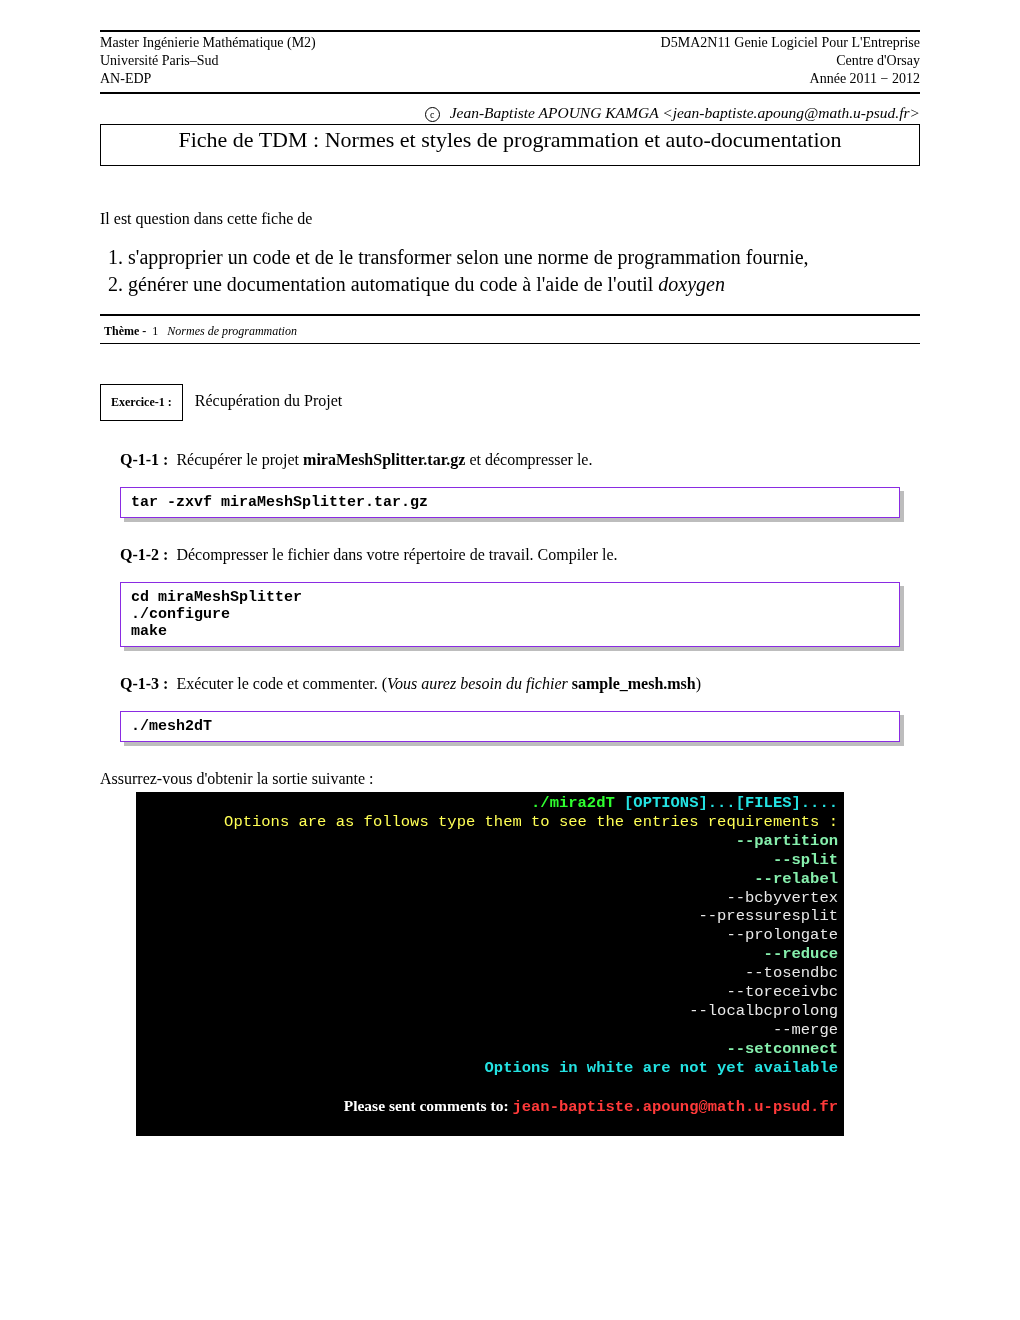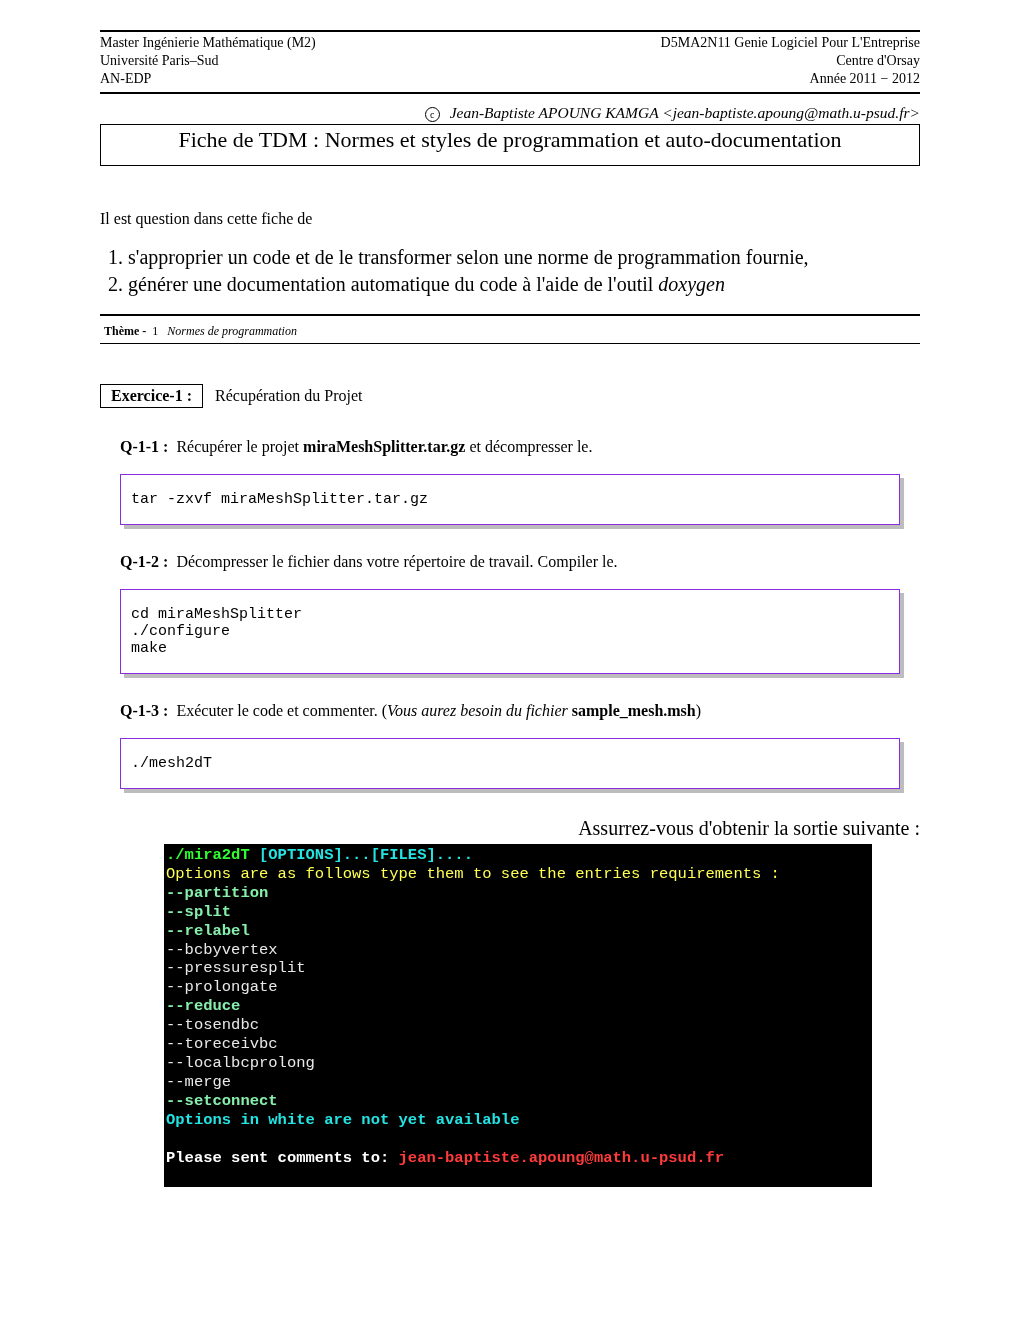--- a/index.html
+++ b/index.html
@@ -35,63 +35,65 @@
   .ol-goals { margin: 16px 0 18px 28px; padding: 0; }
   .ol-goals li { margin: 4px 0; font-size: 20px;}
   .hr-section { border-top: 2px solid #000; margin: 10px 0 8px 0; }
   .theme-line { font-size: 12px; margin: 0 0 4px 4px; }
   .theme-line .b { font-weight: bold; }
   .theme-line .i { font-style: italic; }
   .hr-thin { border-top: 1px solid #000; margin: 4px 0 40px 0; }
   .ex-box {
     display: inline-block;
     border: 1.2px solid #000;
-    padding: 2px 10px;
-    font-size: 16px;
+    padding: 10px 10px;
+    font-size: 12px;
     margin: 0 8px 0 0;
   }
   .ex-title { display: inline; font-size: 16px; }
   .ex-line { margin: 0 0 30px 0; }
   .q-line { margin: 0 0 18px 20px; font-size: 16px; }
   .q-line .b { font-weight: bold; }
   .code-box-wrap { position: relative; margin: 0 20px 28px 20px; }
   .code-shadow {
     position: absolute;
     top: 4px; left: 4px; right: -4px; bottom: -4px;
     background: #bdbdbd;
     z-index: 0;
   }
   .code-box {
     position: relative;
     border: 1.2px solid #8a2be2;
     background: #fff;
-    padding: 16px 10px;
+    padding: 6px 10px;
     font-family: "Courier New", Courier, monospace;
     font-size: 15px;
     white-space: pre;
     z-index: 1;
-  }
-  .assure { margin: 0 0 4px 0; font-size: 20px; text-align: right; }
+    font-weight: bold;
+  }
+  .assure { margin: 0 0 4px 0; font-size: 16px; }
   .terminal {
-    margin: 4px 0 30px 64px;
+    margin: 4px 0 30px 36px;
     background: #000;
     color: #fff;
     font-family: "Courier New", Courier, monospace;
     font-size: 15.5px;
     font-weight: bold;
     padding: 2px 6px 20px 2px;
     width: 700px;
     line-height: 1.22;
+    text-align: right;
   }
   .t-green-b { color: #2fff2f; font-weight: bold; }
   .t-cyan-b  { color: #24e3e3; font-weight: bold; }
   .t-yellow  { color: #ffff55; font-weight: normal; }
   .t-red-b   { color: #86efac; font-weight: bold; }
   .t-white   { color: #e8e8e8; font-weight: normal; }
-  .t-white-b { color: #ffffff; font-weight: bold; }
+  .t-white-b { color: #ffffff; font-weight: bold; font-family: Liberation Serif, serif; }
   .t-cyan-bb { color: #24e3e3; font-weight: bold; }
   .t-red-bb  { color: #ff3a3a; font-weight: bold; }
   .tester { margin: 0 0 10px 0; font-size: 16px; }
 </style>
 </head>
 <body>
 
 <div class="page">
 
   <hr class="rule hr-top">

